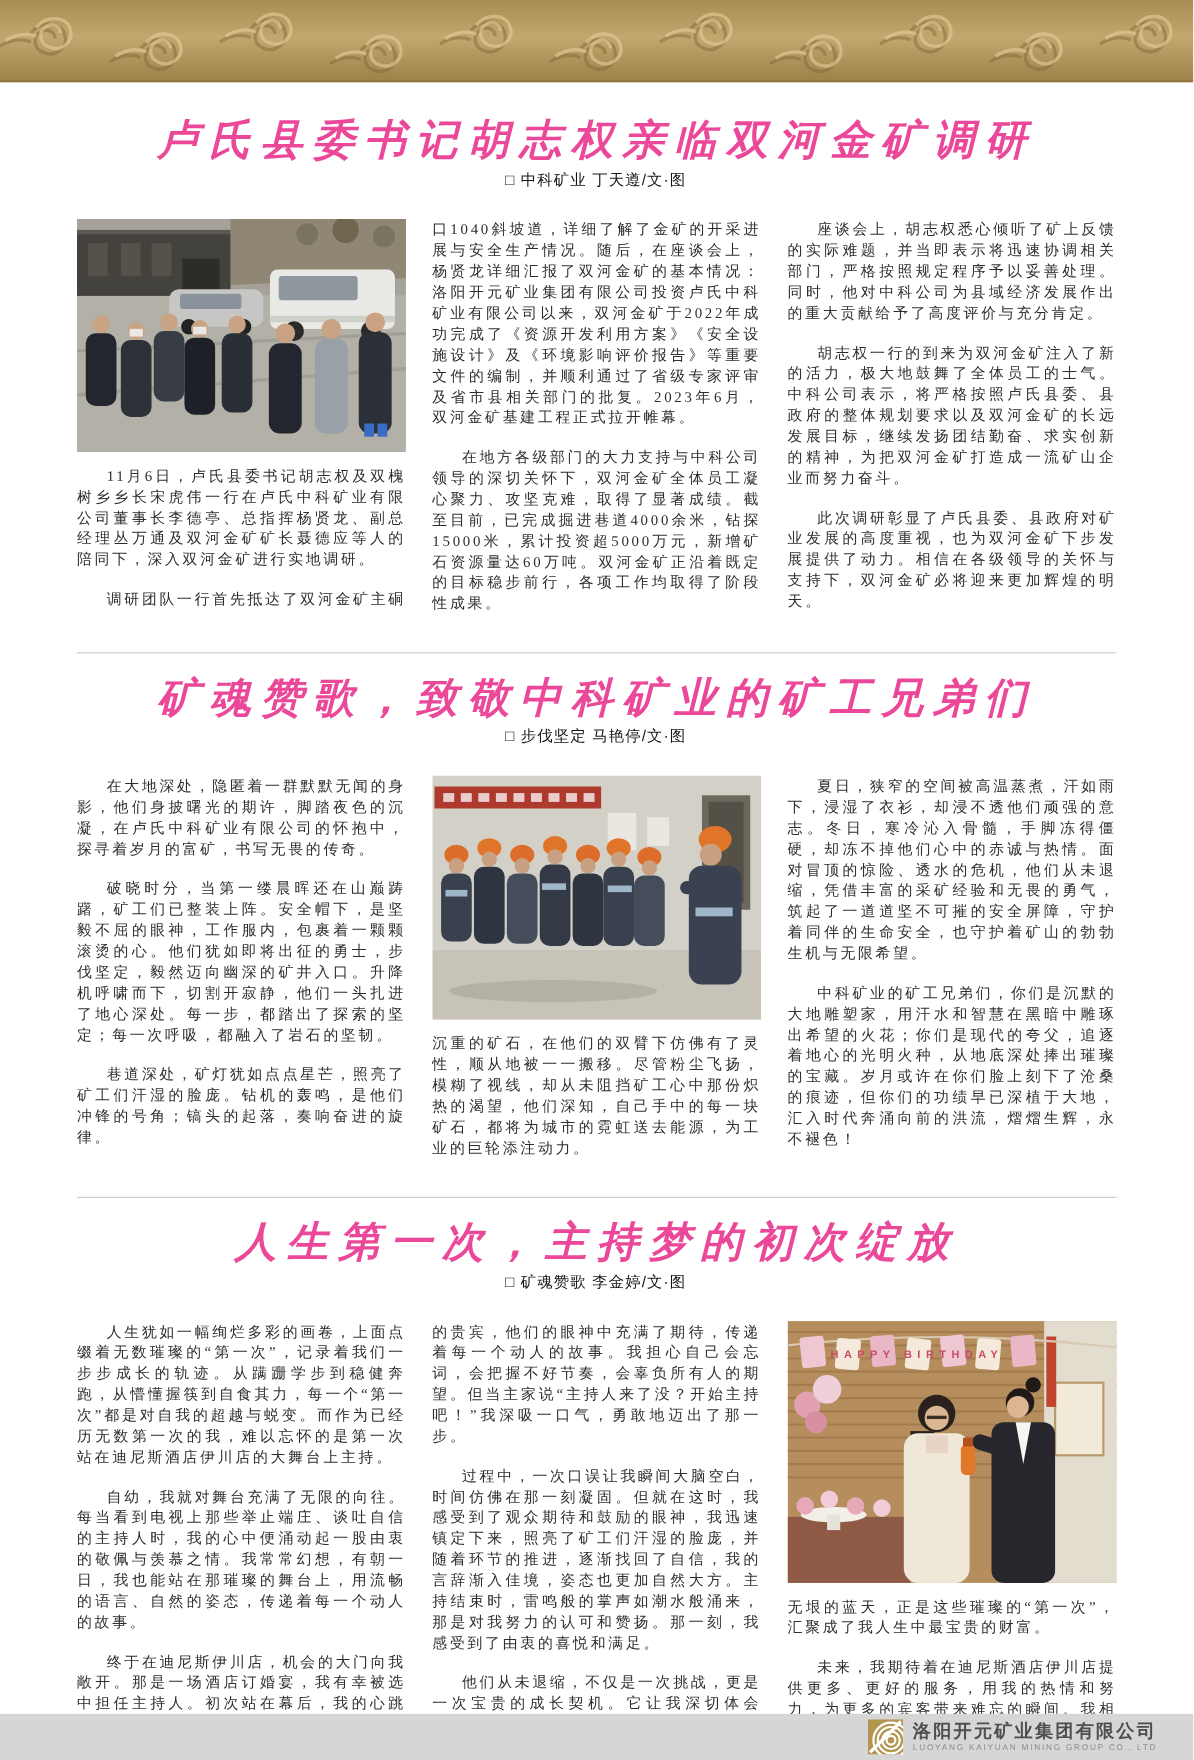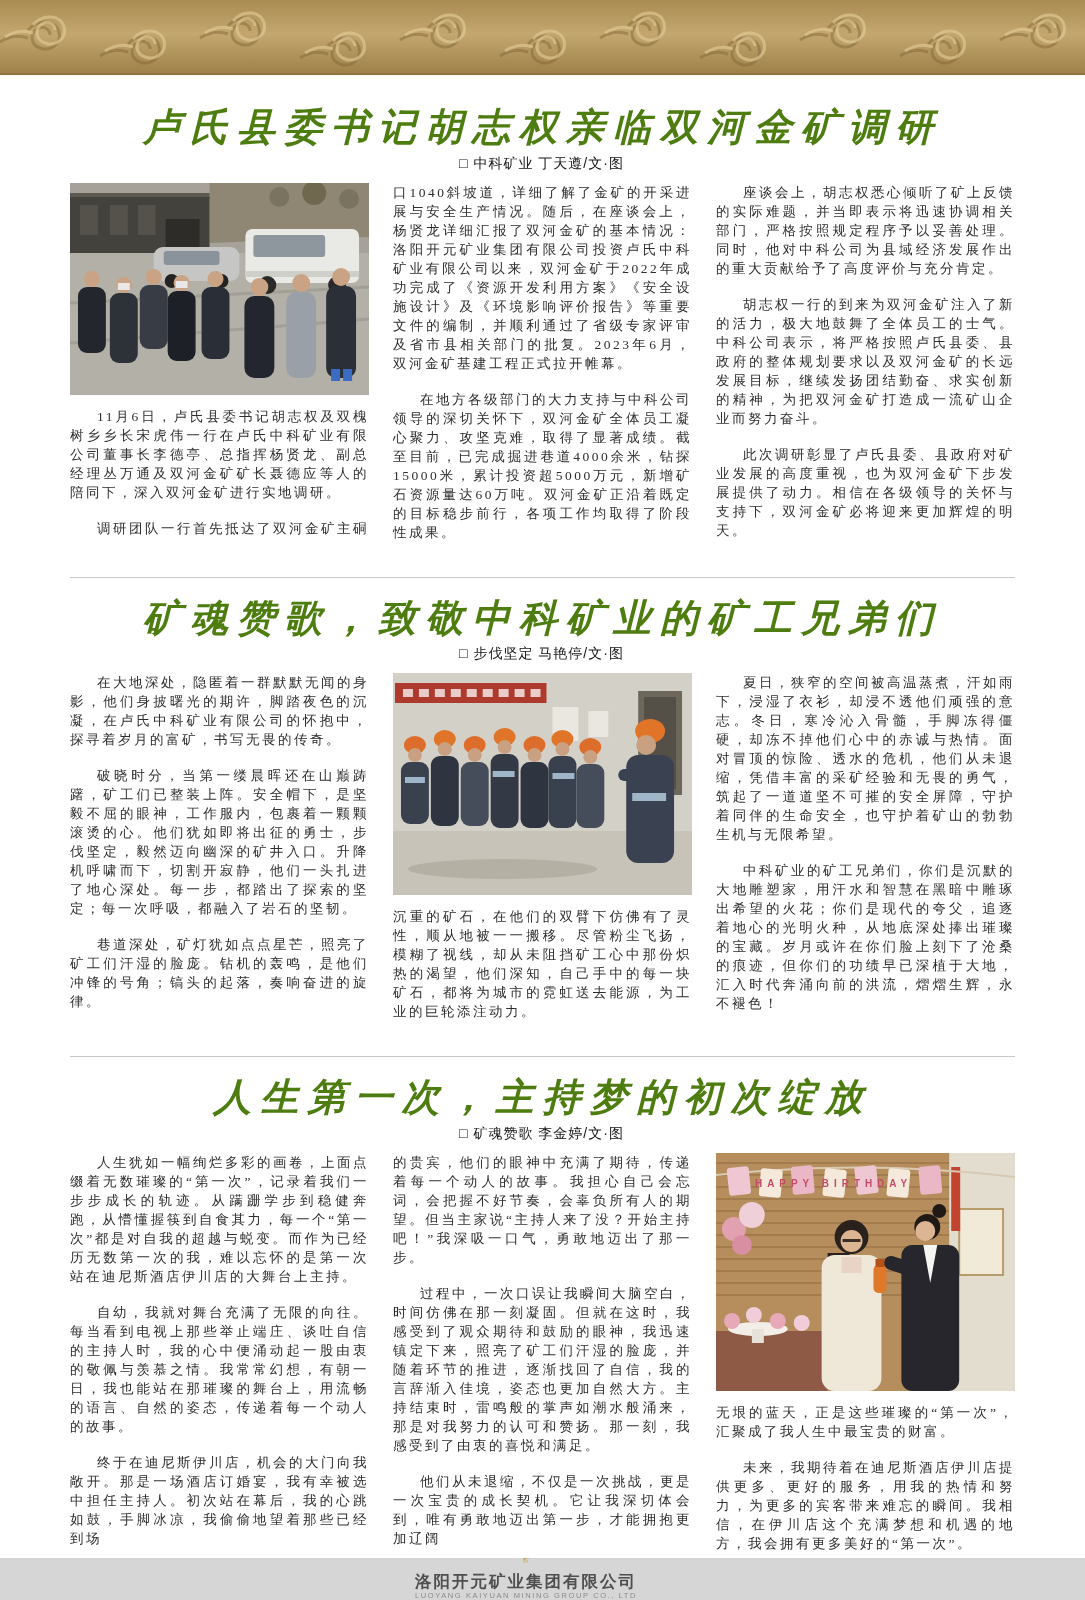--- a/index.html
+++ b/index.html
@@ -9,46 +9,46 @@
     background:#ffffff; font-family:"Liberation Serif", serif;
   }
   
   .band { width:1085px; height:75px; }
   .band svg { display:block; width:100%; height:100%; }
 
   main { padding:12px 70px 0; }
 
   .art-title {
     font-family:"DejaVu Serif", serif; font-style:italic; font-weight:bold;
-    font-size:38px; line-height:1.25; color:#4d7c0f; text-align:center;
+    font-size:38px; line-height:1.25; color:#ec4899; text-align:center;
     letter-spacing:9px; margin:16px 0 2px;
   }
   .byline {
     text-align:center; font-family:"Liberation Sans", sans-serif;
     font-size:14px; color:#141414; letter-spacing:1px; margin:4px 2px 10px 0;
   }
   .cols { display:flex; gap:24px; }
-  .col  { flex:1; min-width:0; }
+  .col  { flex:1; min-width:0;margin-top:16px; }
   .para {
     font-size:13.5px; line-height:19px; letter-spacing:2.5px; color:#2e2e2e;
     text-align:justify; word-break:break-all; margin:0 0 17px; text-indent:2em;
   }
   .para.noindent { text-indent:0; }
   .divider { border:none; border-top:1px solid #c8c8c8; margin:18px 0 4px; }
 
   .photo { margin:0 0 12px; width:100%; }
   .photo svg { display:block; width:100%; height:100%; }
   .photo-mine-visit { height:212px; }
   .photo-miners     { height:222px; }
   .photo-interview  { height:238px; }
 
   .footer-bar {
     position:absolute; left:0; right:0; bottom:0; height:42px;
     background:#d6d6d6; display:flex; align-items:center;
-    justify-content:flex-end; padding-right:33px; gap:9px;flex-direction:column;
+    justify-content:flex-end; padding-right:33px; gap:9px;
   }
   .footer-logo { width:32px; height:32px; }
   .footer-text { display:flex; flex-direction:column; line-height:1.1; }
   .footer-cn {
     font-family:"Liberation Sans", sans-serif; font-weight:bold;
     font-size:16.5px; letter-spacing:2px; color:#4f4f4f;
   }
   .footer-en {
     font-family:"Liberation Sans", sans-serif; font-size:7.5px;
     letter-spacing:1.6px; color:#8b8b8b; margin-top:2px;

